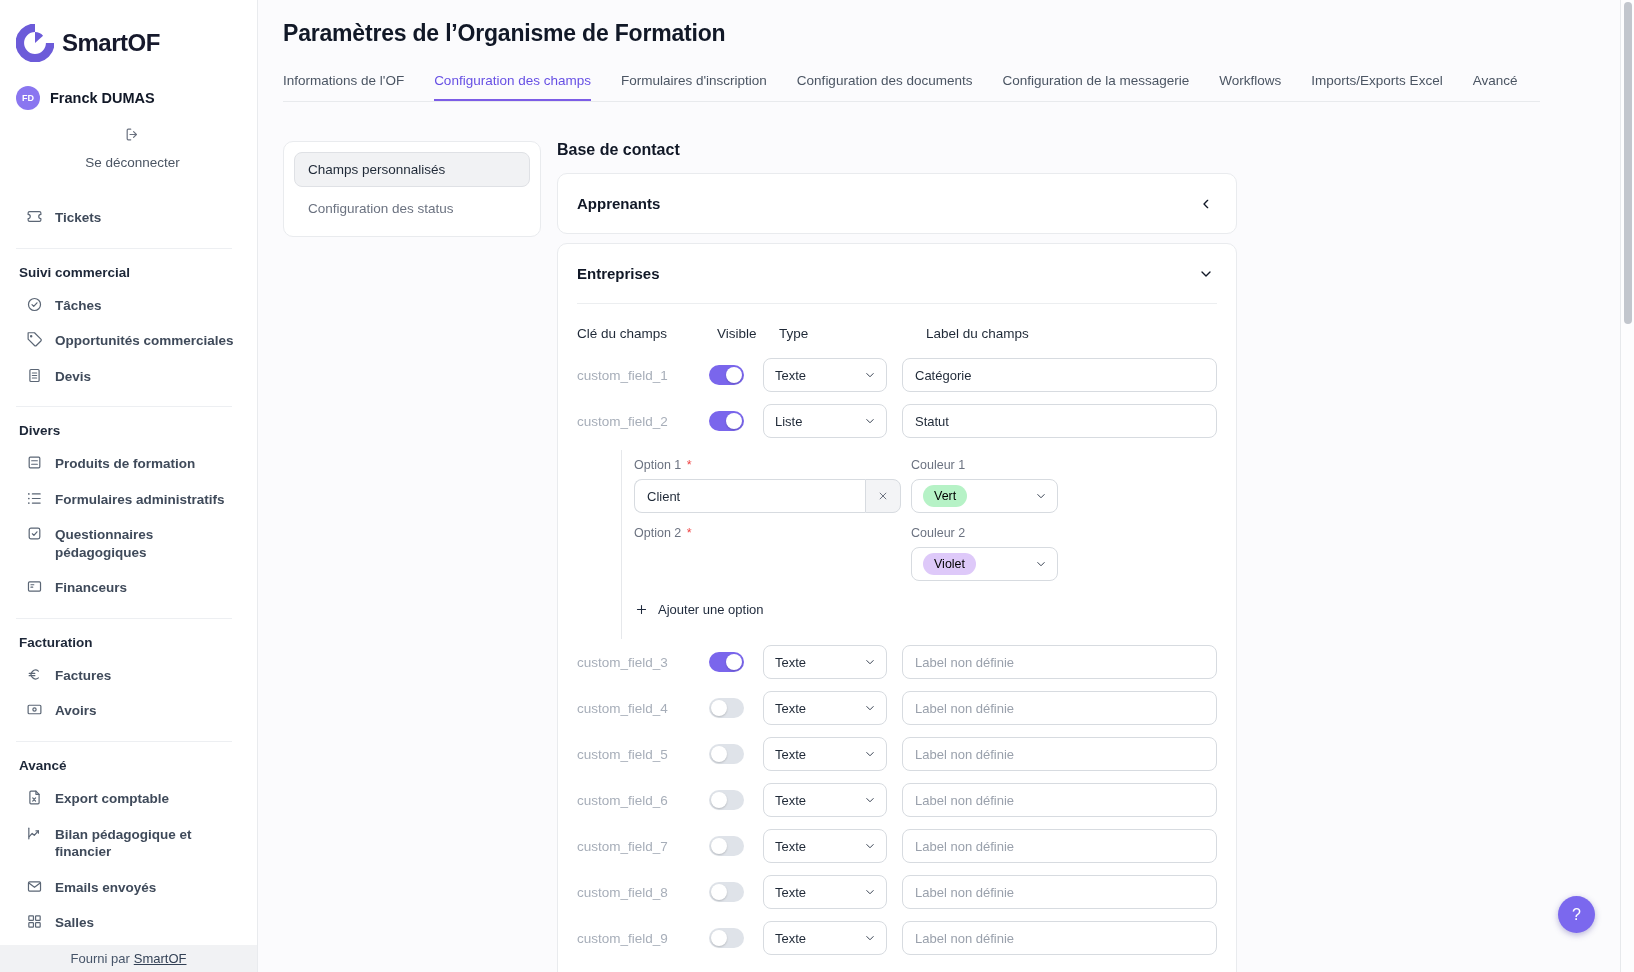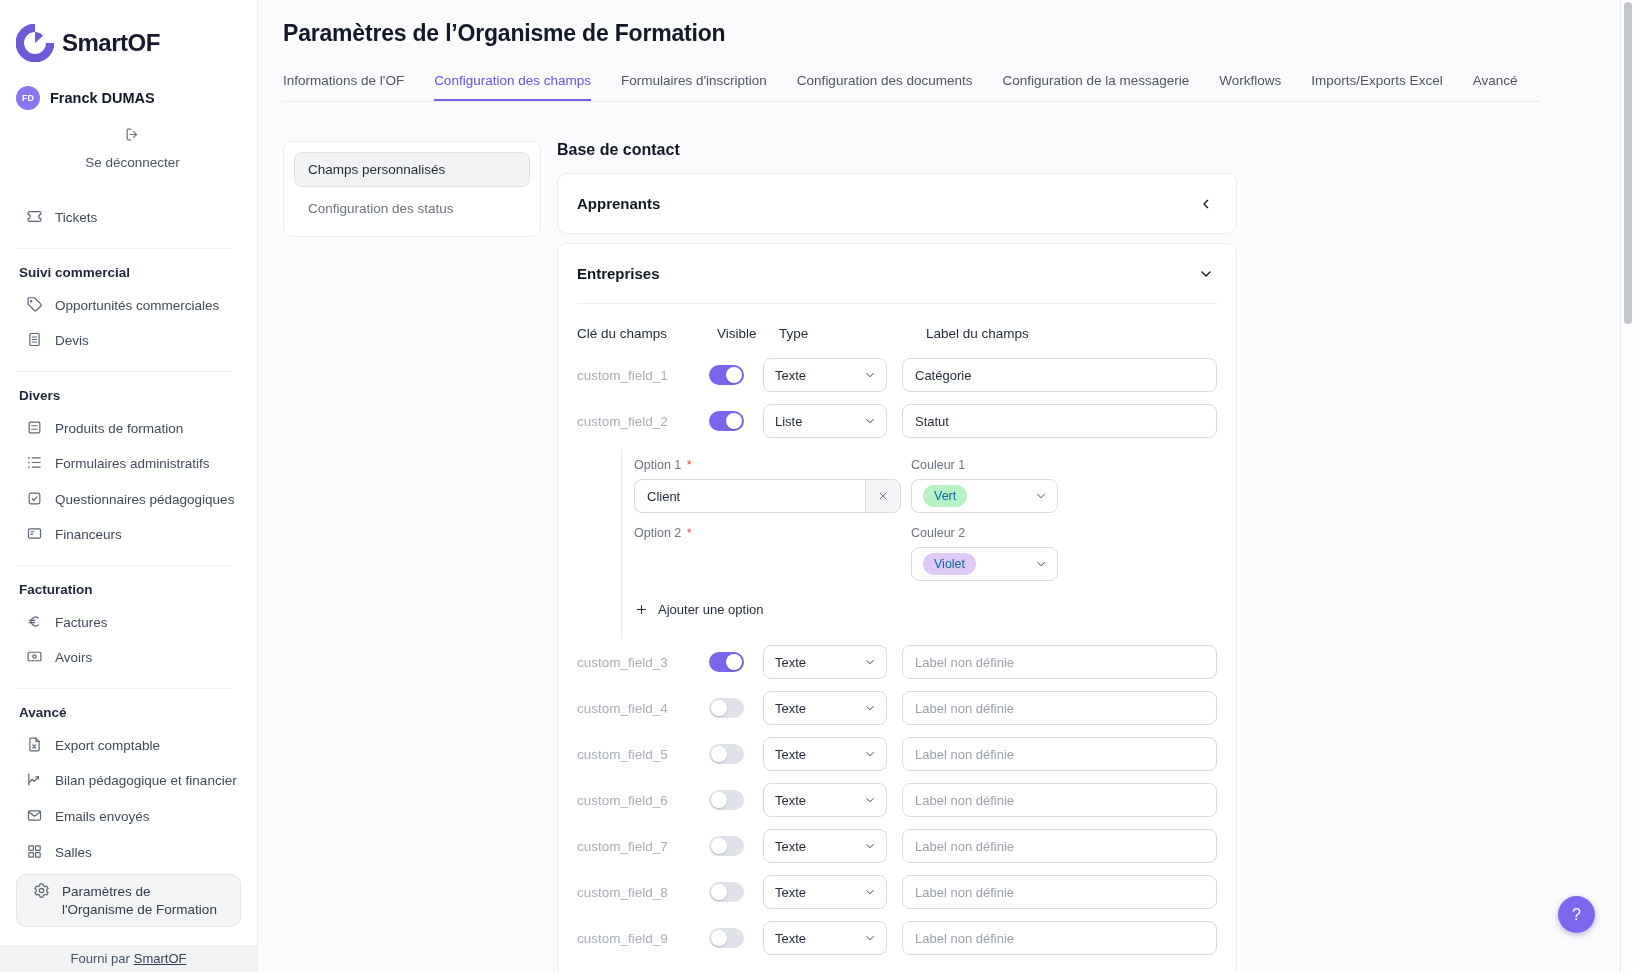--- a/index.html
+++ b/index.html
@@ -10,21 +10,21 @@
   aside { width:258px; min-width:258px; height:100%; background:#fff; border-right:1px solid #e9ebee; position:relative; }
   .logo-row { display:flex; align-items:center; gap:8px; padding:24px 16px 0 16px; }
   .logo-row svg { width:38px; height:38px; }
   .brand-name { font-size:24px; font-weight:700; color:#16192c; letter-spacing:-0.5px; }
   .user-row { display:flex; align-items:center; gap:10px; padding:0 16px; margin-top:24px; }
   .avatar { width:24px; height:24px; border-radius:50%; background:#8a76f0; color:#fff; font-size:9px; font-weight:700; display:flex; align-items:center; justify-content:center; }
   .user-name { font-size:14.5px; font-weight:700; color:#111827; }
   .logout-row { display:flex; align-items:center; gap:12px; padding:0 16px 0 24px; margin-top:16px; color:#4b5563; font-size:13.5px; cursor:pointer;flex-direction:column; }
   .logout-row .icon { color:#6b7280; }
   #sidebar-nav { margin-top:30px; }
-  .nav-item { display:flex; align-items:flex-start; gap:12px; padding:9px 16px 9px 26px; font-size:13.5px; color:#3f4a5a; cursor:pointer; line-height:1.3; }
+  .nav-item { display:flex; align-items:flex-start; gap:12px; padding:9px 16px 9px 26px; font-size:13.5px; color:#3f4a5a; cursor:pointer; line-height:1.3;font-weight:bold; }
   .nav-item .icon { color:#5b6675; flex:none; margin-top:-1px; }
   .icon svg { width:17px; height:17px; display:block; }
   .nav-item.active { background:#f3f4f6; border:1px solid #e3e5e9; border-radius:10px; margin:4px 16px 0 16px; padding:8px 16px; color:#303a49; }
   .nav-divider { border:none; border-top:1px solid #edeff2; margin:12px 0 12px 16px; width:216px; }
   .nav-section-title { font-size:13.5px; font-weight:700; color:#1d2738; padding:4px 16px 8px 19px; }
   .sidebar-footer { position:absolute; bottom:0; left:0; width:100%; height:27px; background:#f1f2f4; display:flex; align-items:center; justify-content:center; font-size:13px; color:#475569; gap:4px;margin-top:18px; }
   .sidebar-footer a { color:#334155; text-decoration:underline; cursor:pointer; }
 
   
   main { flex:1; padding:0 94px 0 25px; }
@@ -73,21 +73,21 @@
   
   .opts-block { margin:4px 0 6px 44px; border-left:1px solid #e6e8eb; padding:8px 0 2px 12px; }
   .opt-row { display:grid; grid-template-columns:267px 147px; gap:10px; margin-bottom:13px; }
   .opt-label { font-size:12.5px; color:#6b7280; margin-bottom:7px; }
   .opt-label .req { color:#ef4444; margin-left:2px; }
   .opt-input-group { display:flex; }
   .opt-input-group input { border-radius:8px 0 0 8px; border-right:none; }
   .clear-btn { width:36px; height:34px; background:#f3f4f6; border:1px solid #d7dbe0; border-radius:0 8px 8px 0; display:flex; align-items:center; justify-content:center; color:#6b7280; cursor:pointer; flex:none; }
   .clear-btn svg { width:14px; height:14px; }
   .color-select { width:147px; }
-  .badge { padding:4px 11px; border-radius:999px; font-size:12.5px; color:#0369a1;text-align:right; }
+  .badge { padding:4px 11px; border-radius:999px; font-size:12.5px; color:#000000;text-align:right; }
   .add-option { display:flex; align-items:center; gap:9px; font-size:13px; color:#1e293b; margin:21px 0 20px 0; cursor:pointer; }
   .add-option .icon { color:#1e293b; }
   .add-option .icon svg { width:15px; height:15px; }
 
   
   .help-fab { position:fixed; right:39px; bottom:39px; width:37px; height:37px; border-radius:50%; background:#7b68ee; color:#fff; font-size:16px; display:flex; align-items:center; justify-content:center; box-shadow:0 2px 6px rgba(60,50,150,.35); cursor:pointer; }
   .fake-scrollbar { position:fixed; top:0; right:0; width:14px; height:100%; background:#fdfdfe; border-left:1px solid #e7e9ec; }
   .fake-scrollbar .thumb { position:absolute; top:2px; left:3px; width:8px; height:322px; background:#c2c6cd; border-radius:4px; }
 </style>
 </head>
@@ -124,20 +124,29 @@
         <div class="nav-item">
           <span class="icon">
             <svg viewBox="0 0 24 24" fill="none" stroke="currentColor" stroke-width="1.7" stroke-linecap="round" stroke-linejoin="round">
               <path d="M3 9V7a2 2 0 0 1 2-2h14a2 2 0 0 1 2 2v2a2 2 0 0 0 0 6v2a2 2 0 0 1-2 2H5a2 2 0 0 1-2-2v-2a2 2 0 0 0 0-6z"></path>
             </svg>
           </span>
           <span>Tickets</span>
         </div>
         <hr class="nav-divider">
         <div class="nav-section-title">Suivi commercial</div>
+        <div class="nav-item">
+          <span class="icon">
+            <svg viewBox="0 0 24 24" fill="none" stroke="currentColor" stroke-width="1.7" stroke-linecap="round" stroke-linejoin="round">
+              <circle cx="12" cy="12" r="8.5"></circle>
+              <path d="M8.5 12.2l2.4 2.4 4.6-5"></path>
+            </svg>
+          </span>
+          <span>Tâches</span>
+        </div>
         <div class="nav-item">
           <span class="icon">
             <svg viewBox="0 0 24 24" fill="none" stroke="currentColor" stroke-width="1.7" stroke-linecap="round" stroke-linejoin="round">
               <path d="M12 2.5H3v9l9 9a1.8 1.8 0 0 0 2.6 0l6.4-6.4a1.8 1.8 0 0 0 0-2.6l-9-9z"></path>
               <circle cx="7.3" cy="7.3" r="0.9"></circle>
             </svg>
           </span>
           <span>Opportunités commerciales</span>
         </div>
         <div class="nav-item">

